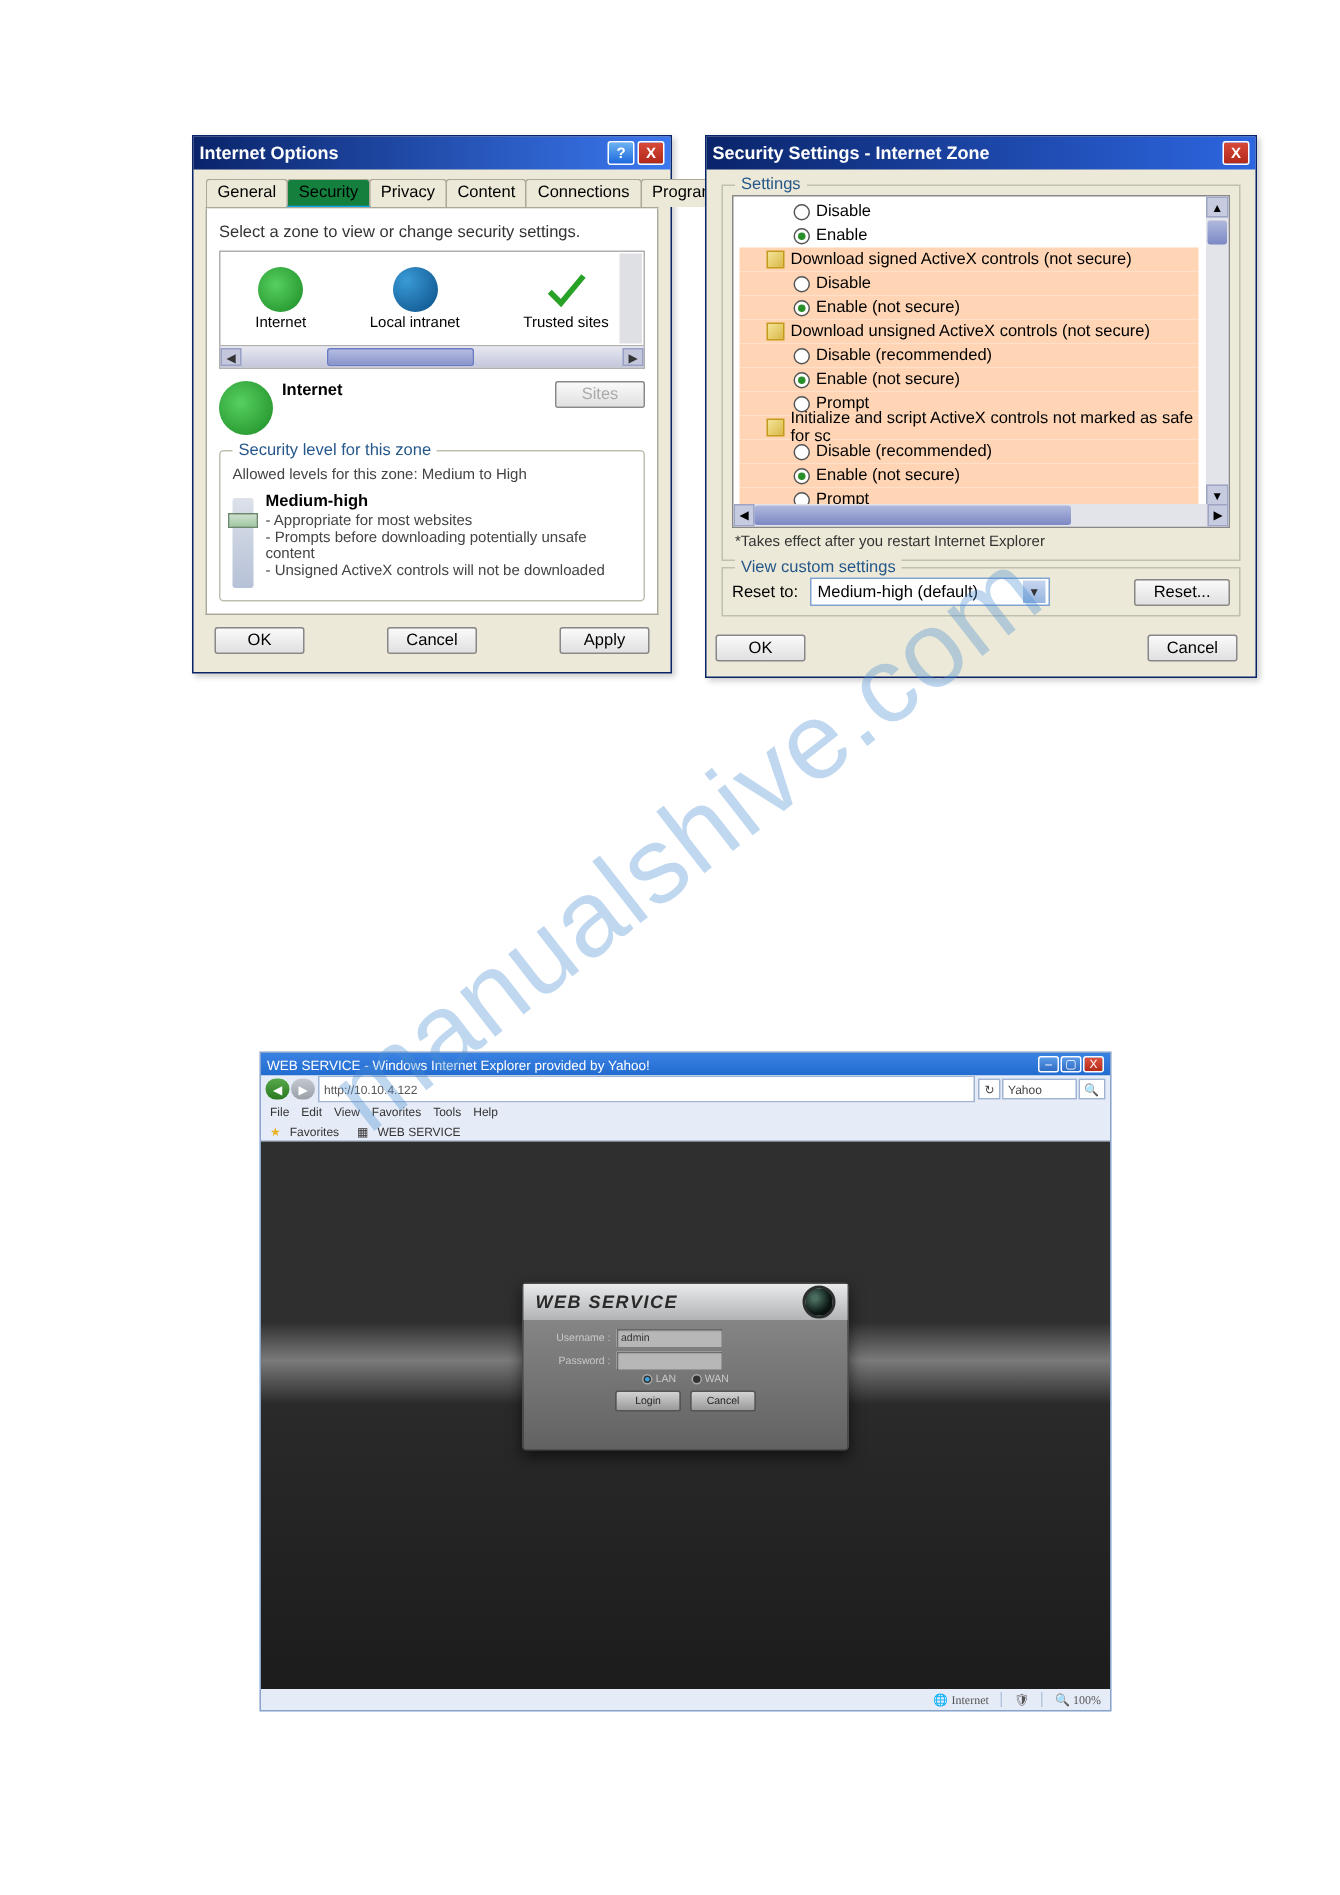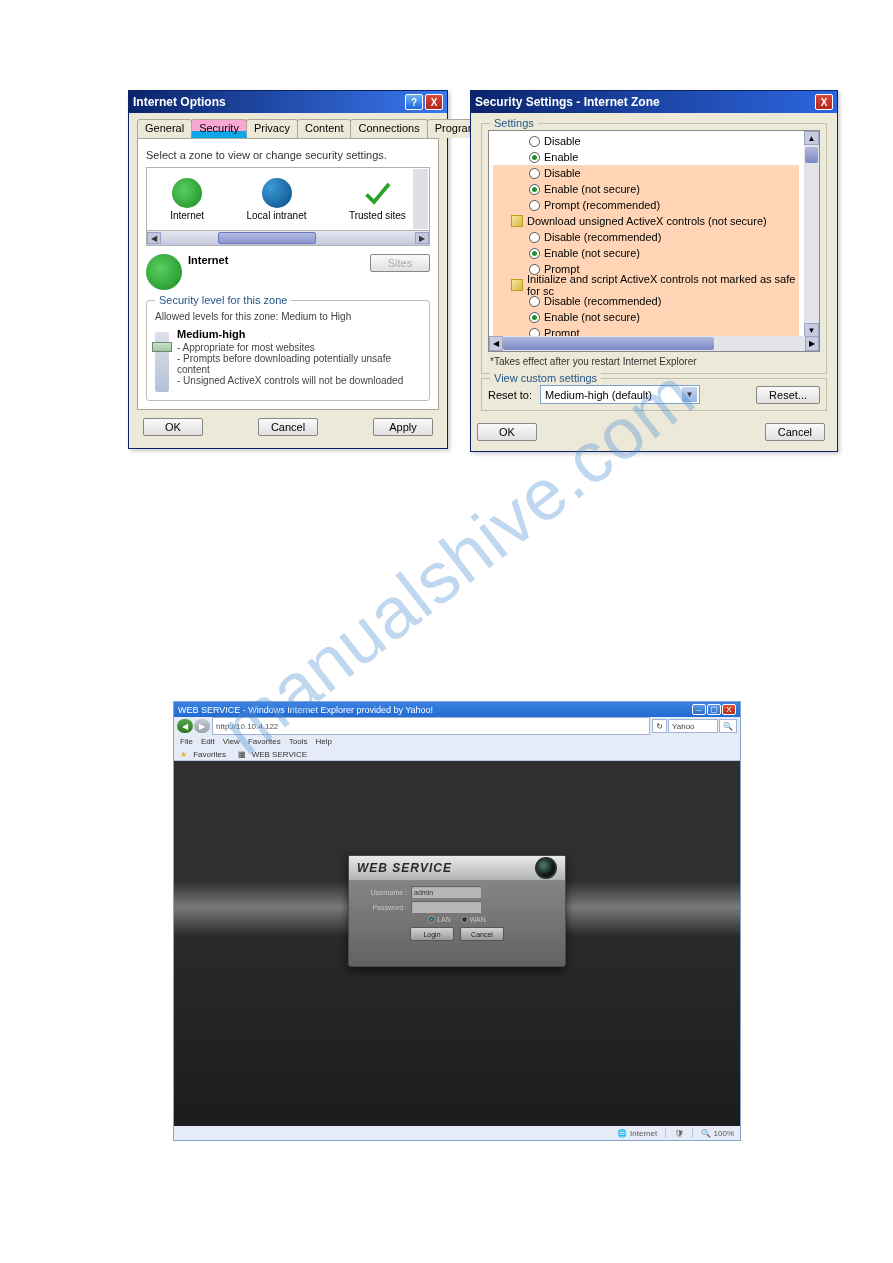--- a/index.html
+++ b/index.html
@@ -64,24 +64,24 @@
     padding: 2px 7px;
     border: 1px solid #aca899;
     border-bottom: none;
     background: #ece9d8;
     margin-right: -1px;
     font-size: 11px;
     border-top-left-radius: 3px;
     border-top-right-radius: 3px;
   }
   .tab.active {
-    background: #f9a8d4;
+    background: #15803d;
     position: relative;
     top: 0;
-    border-bottom: 7px solid #0ea5e9;
+    border-bottom: 1px solid #0ea5e9;
     z-index: 2;
     font-weight: normal;
   }
   .tabcontent {
     border: 1px solid #aca899;
     border-top: none;
     background: #fff;
     padding: 10px 8px 8px 8px;
   }
   .zone-hint { font-size: 11px; color: #333; margin-bottom: 6px; }
@@ -283,21 +283,21 @@
   .lb-radio { display:flex; align-items:center; gap:2px; color:#c9c9c9;}
   .lb-radio .dot { width:7px;height:7px;border-radius:50%;border:1px solid #aaa;background:#333;display:flex;align-items:center;justify-content:center;}
   .lb-radio .dot.on::after { content:""; width:3px;height:3px;border-radius:50%;background:#3da5e2;}
   .lb-btn-row { display:flex; justify-content:center; gap:6px;}
   .lb-btn {
     width:44px;height:14px;
     background:linear-gradient(#d3d3d3,#9a9a9a);
     border:1px solid #555; border-radius:2px;
     font-size:7px; color:#222; display:flex;align-items:center;justify-content:center;
   }
-  .status-row { background:#e6ecf7; height:14px; font-size:8px; color:#555; display:flex; justify-content:flex-end; align-items:center; gap:8px; padding:0 6px;}
+  .status-row { background:#e6ecf7; height:14px; font-size:8px; color:#555; display:flex; justify-content:flex-end; align-items:center; gap:8px; padding:0 6px;font-family:Liberation Serif, serif;}
   .status-sep { width:1px; height:10px; background:#b6c5de;}
 </style>
 </head>
 <body>
 
 <div class="watermark">manualshive.com</div>
 
 <div class="win-dialog io">
   <div class="titlebar">
     <span>Internet Options</span>
@@ -385,31 +385,31 @@
     <div class="treebox">
       <div class="tree-inner" id="tree-inner">
           <div class="row ind2">
             <div class="radio"></div>
             <span>Disable</span>
           </div>
           <div class="row ind2">
             <div class="radio checked"></div>
             <span>Enable</span>
           </div>
+          <div class="row ind1 hl">
+            <div class="activex-ico"></div>
+            <span class="hdr">Download signed ActiveX controls (not secure)</span>
+          </div>
           <div class="row ind2 hl">
             <div class="radio"></div>
             <span>Disable</span>
           </div>
           <div class="row ind2 hl">
             <div class="radio checked"></div>
             <span>Enable (not secure)</span>
-          </div>
-          <div class="row ind2 hl">
-            <div class="radio"></div>
-            <span>Prompt (recommended)</span>
           </div>
           <div class="row ind1 hl">
             <div class="activex-ico"></div>
             <span class="hdr">Download unsigned ActiveX controls (not secure)</span>
           </div>
           <div class="row ind2 hl">
             <div class="radio"></div>
             <span>Disable (recommended)</span>
           </div>
           <div class="row ind2 hl">

